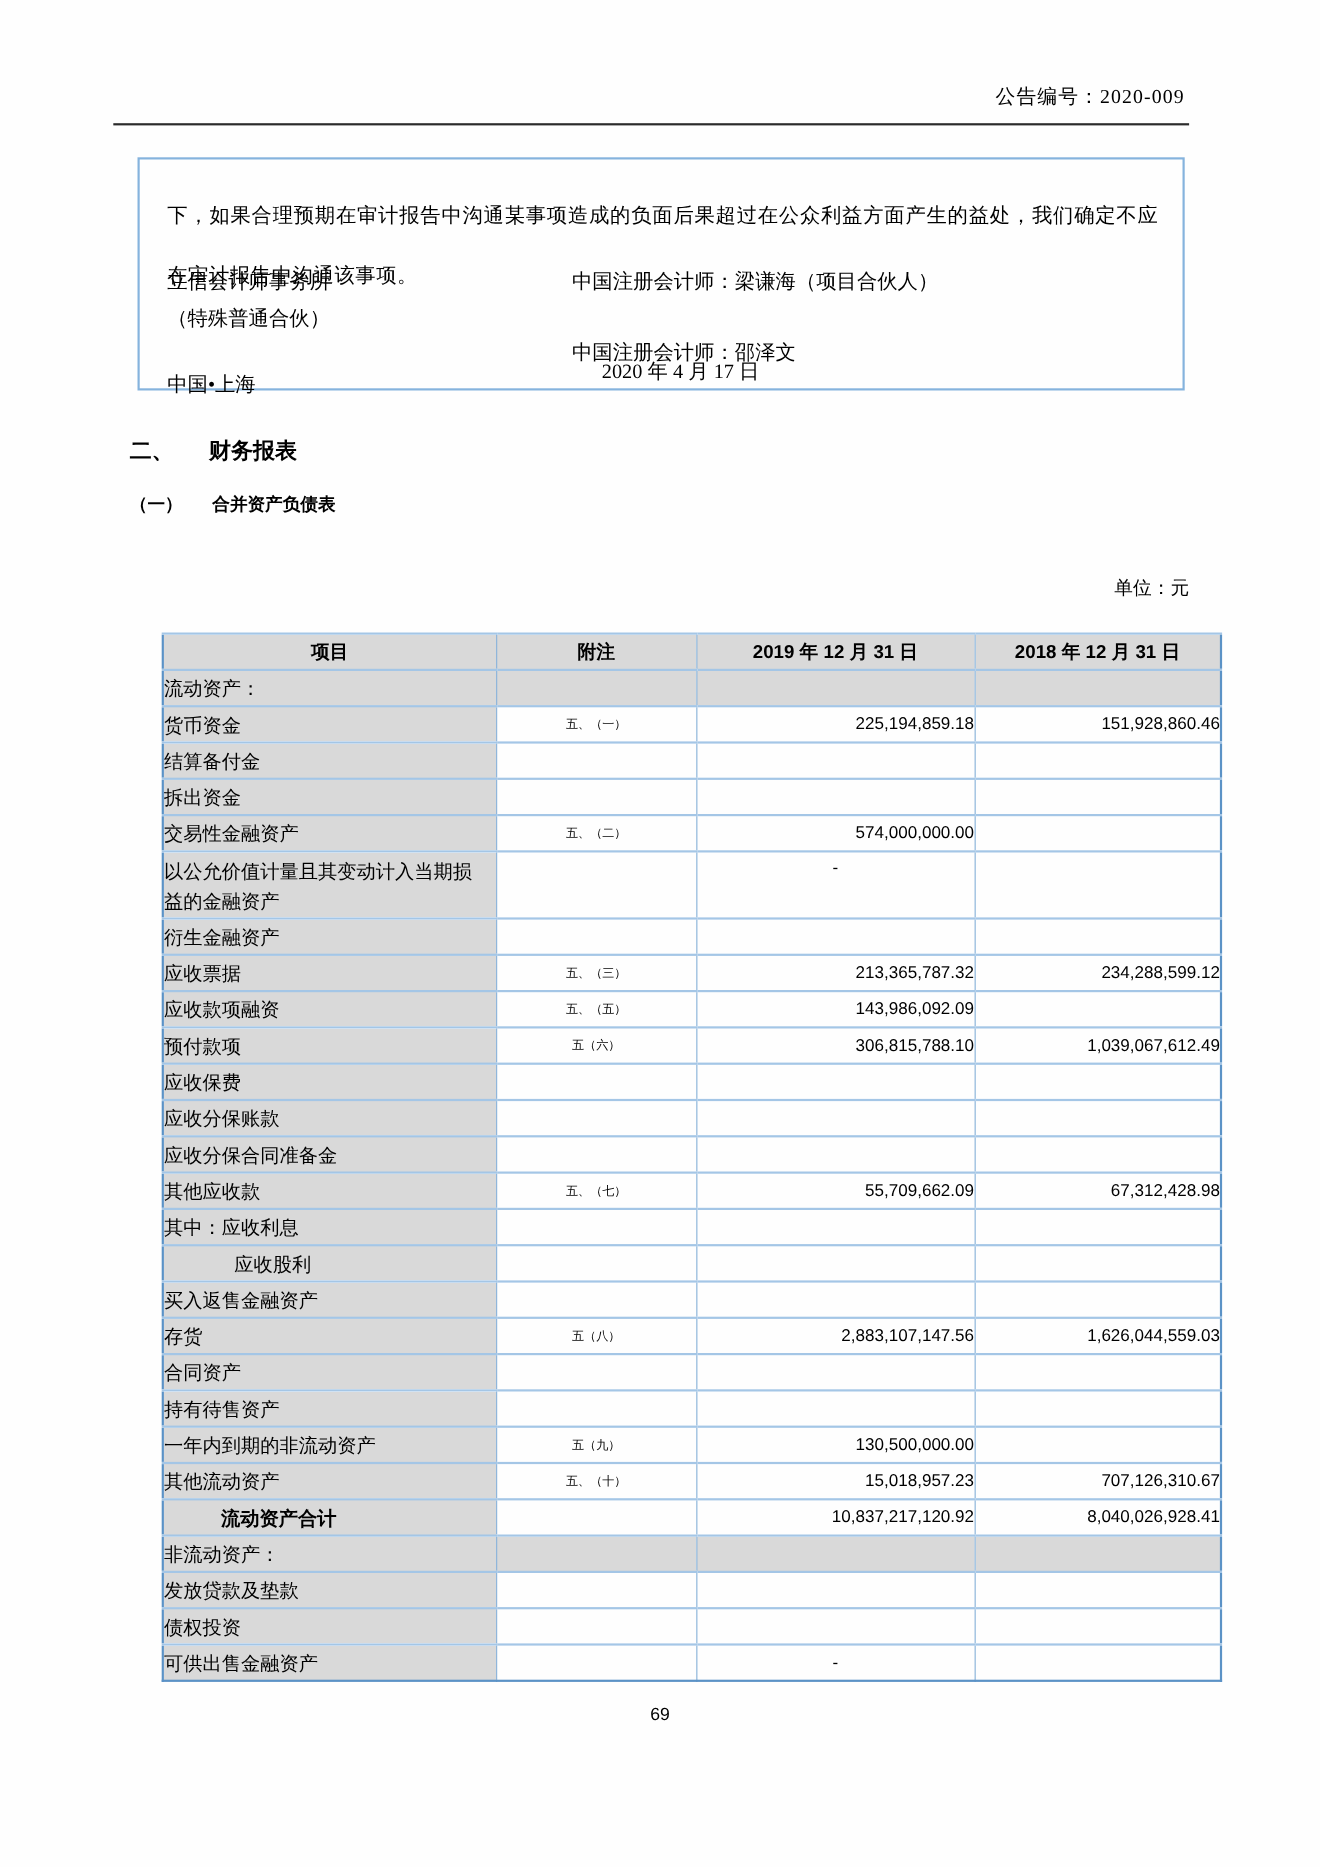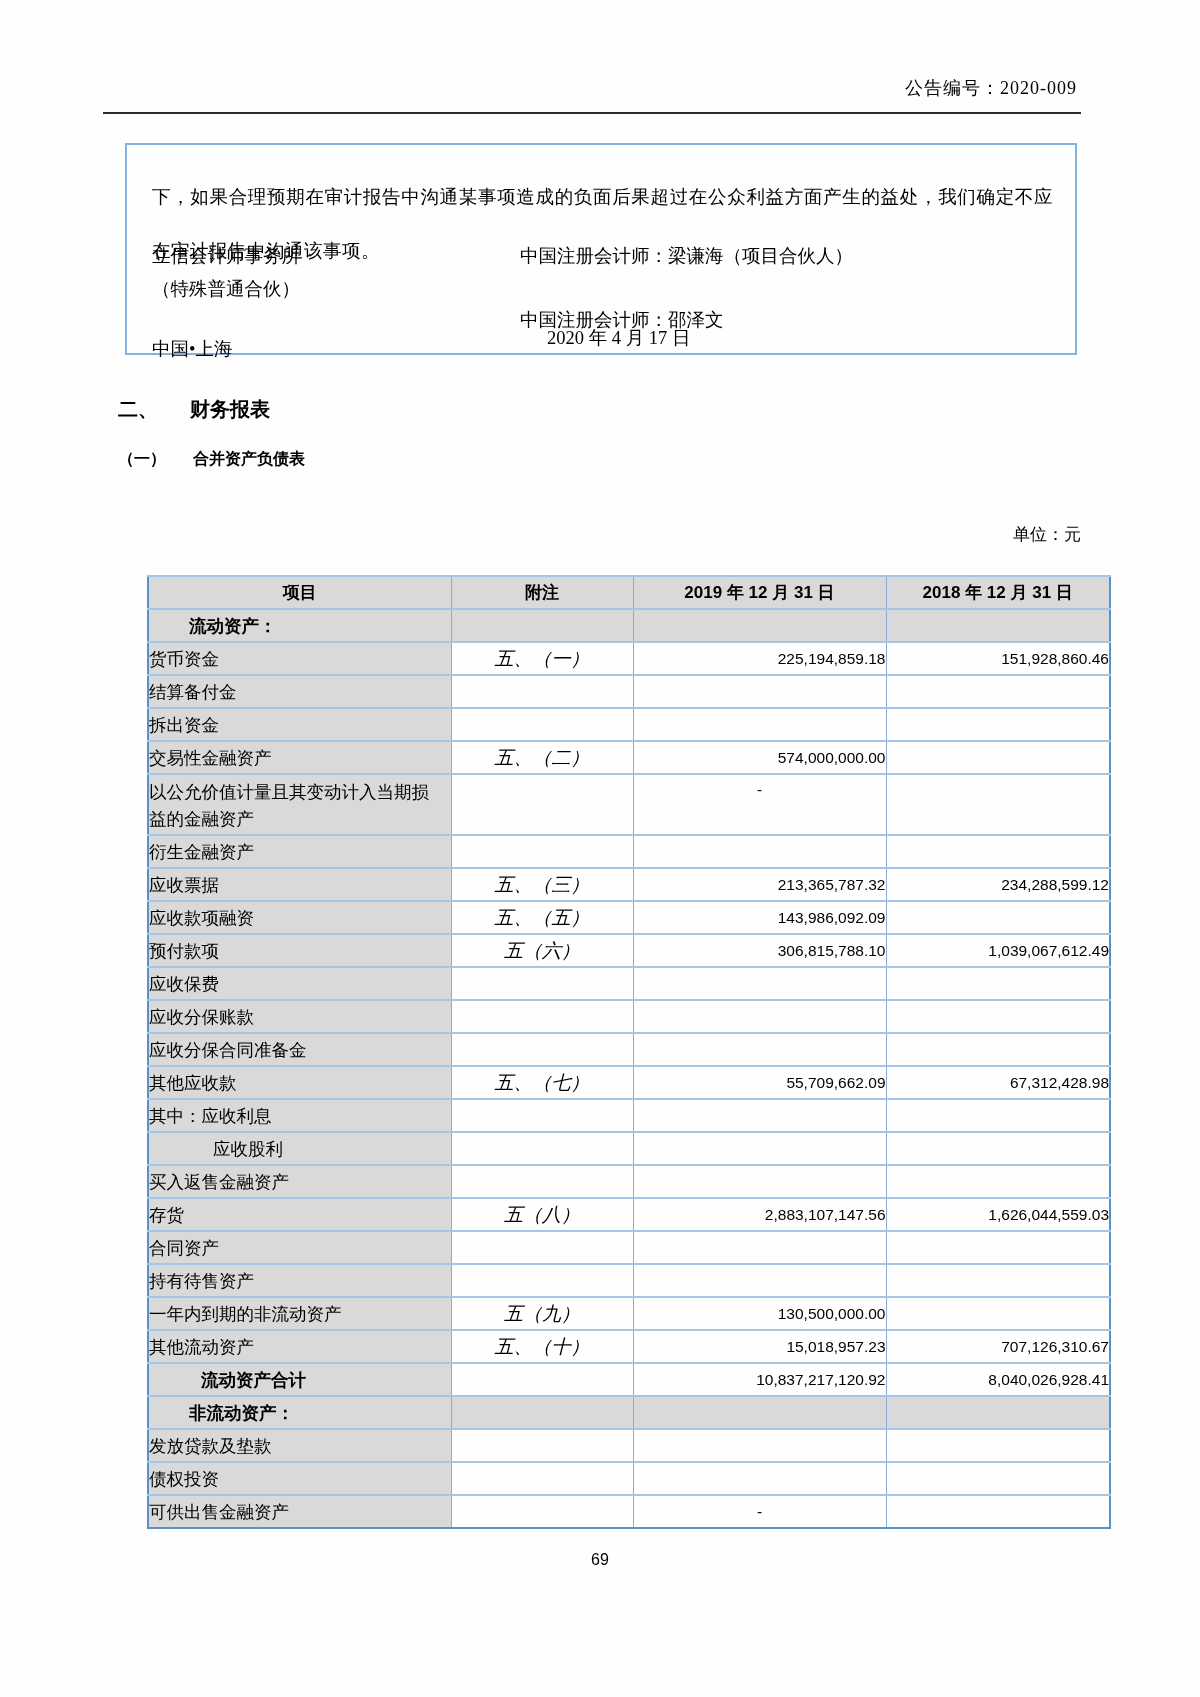--- a/index.html
+++ b/index.html
@@ -41,28 +41,28 @@
     padding:0;overflow:hidden;box-sizing:border-box;
   }
   table.bs thead tr{height:33px;}
   table.bs tbody tr{height:33px;}
   table.bs tbody tr.tall{height:61px;}
   table.bs th{
     background:#d9d9d9;font-weight:bold;text-align:center;font-size:17px;
     font-family:"Liberation Sans","DejaVu Sans",sans-serif;
   }
   td.lbl{background:#d9d9d9;text-align:left;padding-left:12px;font-size:17.5px;}
-  td.note{text-align:center;font-size:19px;font-style:italic;}
+  td.note{text-align:center;font-size:11px;}
   td.num{
     text-align:right;padding-right:10px;font-size:15.5px;font-weight:400;
     font-family:"Liberation Sans","DejaVu Sans",sans-serif;
   }
   td.num.dash{text-align:center;padding-right:0;}
   tr.sec td{background:#d9d9d9;}
-  tr.sec td.lbl{font-weight:bold;padding-left:40px;}
+  tr.sec td.lbl{font-weight:normal;}
   tr.tot td.lbl{font-weight:bold;padding-left:52px;}
   tr.tall td.lbl{line-height:27px;padding-top:3px;padding-right:10px;}
   tr.tall td.num{vertical-align:top;padding-top:6px;}
   
   .pageno{top:1551px;left:0;width:100%;text-align:center;font-size:16px;
     font-family:"Liberation Sans","DejaVu Sans",sans-serif;}
 </style>
 </head>
 <body>
 

